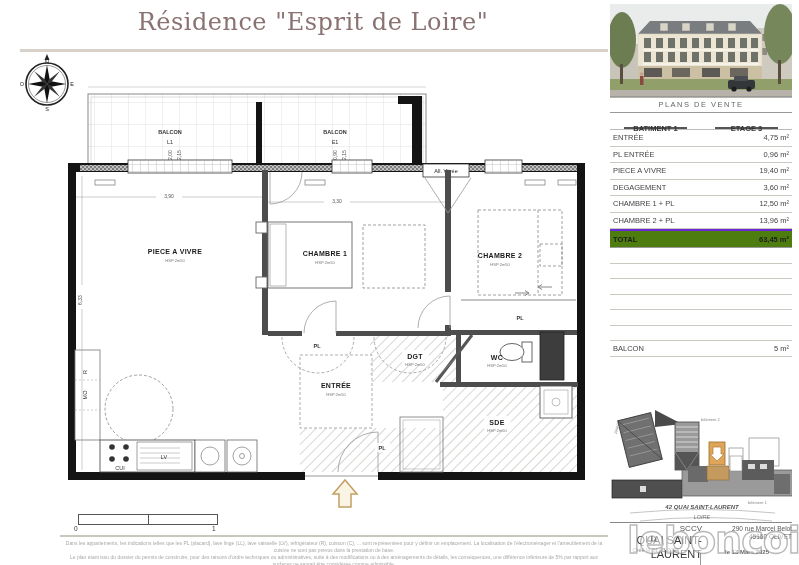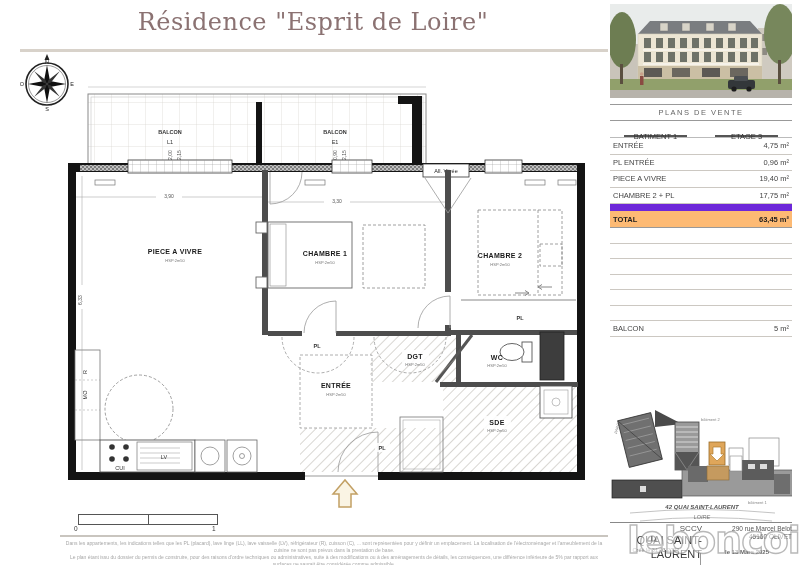--- a/index.html
+++ b/index.html
@@ -4,34 +4,34 @@
 <style>
   html,body{margin:0;padding:0}
   body{width:799px;height:565px;position:relative;background:#fff;
        font-family:"Liberation Sans",sans-serif;overflow:hidden;color:#222}
   .abs{position:absolute}
   
   #title{left:20px;top:8px;width:586px;text-align:center;
          font-family:"DejaVu Serif",serif;font-size:24px;color:#8b7272;letter-spacing:.5px}
   #title-rule{left:20px;top:49px;width:588px;height:3px;background:#d8d2ca}
   
-  #panel-table{left:610px;top:104px;width:182px}
+  #panel-table{left:610px;top:96px;width:182px}
   .phead{height:15px;border-top:1px solid #999;border-bottom:1px solid #999;
          display:flex;align-items:center;justify-content:center;
          font-size:7.5px;letter-spacing:1.5px;color:#666}
   .punit{height:17px;border-bottom:1px solid #444;display:flex;align-items:center;
          justify-content:center;font-size:11px;font-weight:bold;color:#1d1d1d;letter-spacing:.4px}
   .pbe{display:flex;height:16px;border-bottom:1px solid #bbb}
   .pcell{flex:1;border:1px solid #555;margin:14px;display:flex;align-items:center;
-         justify-content:center;font-size:7.5px;font-weight:400;color:#333}
+         justify-content:center;font-size:7.5px;font-weight:700;color:#333}
   .prow{display:flex;justify-content:space-between;align-items:center;height:15.5px;
         border-bottom:1px solid #ccc8c2;font-size:7.5px;color:#444;padding:0 3px}
   .pempty{height:14.5px}
-  .ptotal{height:16px;background:#fdba74;font-weight:bold;color:#1d1d1d;
-          border-top:7px solid #6d28d9;border-bottom:1px solid #999}
+  .ptotal{height:16px;background:#4d7c0f;font-weight:bold;color:#1d1d1d;
+          border-top:2px solid #6d28d9;border-bottom:1px solid #999}
   .pbalcon{height:15px}
   
   .foot-col{text-align:right;line-height:1.25}
   #footer-rule{left:610px;top:522px;width:182px;height:1px;background:#888}
   #foot-left{left:610px;top:524px;width:92px}
   #foot-left .l1{font-size:8px;color:#555}
   #foot-left .l2{font-size:11px;font-weight:normal;color:#3a3a3a}
   #foot-right{left:702px;top:525px;width:90px}
   #foot-right div{font-size:6.5px;color:#555}
   #foot-created{left:610px;top:547px;width:92px;text-align:center;font-size:5.5px;color:#888}
@@ -339,22 +339,30 @@
     </div>
       <div class="prow">
       <span class="plabel">PL ENTRÉE</span>
       <span class="pvalue">0,96 m²</span>
     </div>
       <div class="prow">
       <span class="plabel">PIECE A VIVRE</span>
       <span class="pvalue">19,40 m²</span>
     </div>
       <div class="prow">
+      <span class="plabel">DEGAGEMENT</span>
+      <span class="pvalue">3,60 m²</span>
+    </div>
+      <div class="prow">
+      <span class="plabel">CHAMBRE 1 + PL</span>
+      <span class="pvalue">12,50 m²</span>
+    </div>
+      <div class="prow">
       <span class="plabel">CHAMBRE 2 + PL</span>
-      <span class="pvalue">17,75 m²</span>
+      <span class="pvalue">13,96 m²</span>
     </div>
     </div>
   <div class="prow ptotal">
     <span class="plabel">TOTAL</span>
     <span class="pvalue">63,45 m²</span>
   </div>
   <div class="prow pempty"></div>
   <div class="prow pempty"></div>
   <div class="prow pempty"></div>
   <div class="prow pempty"></div>

